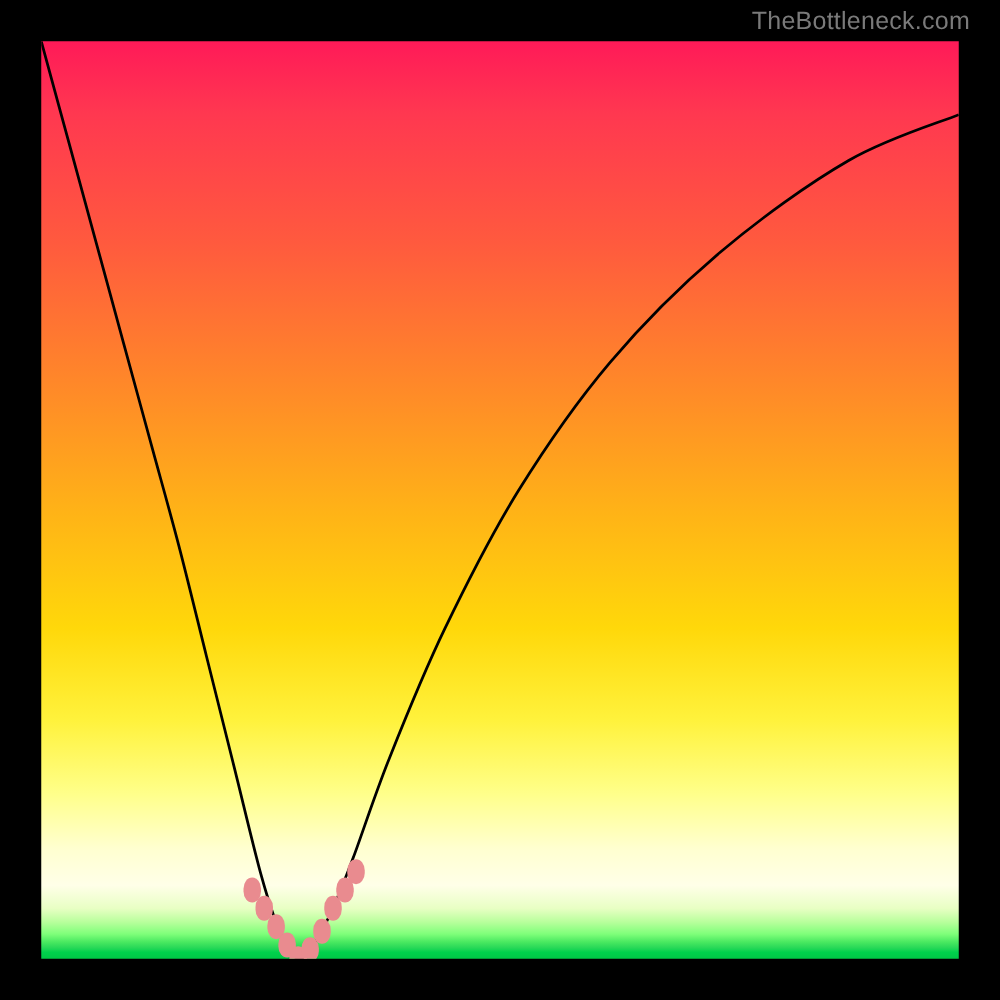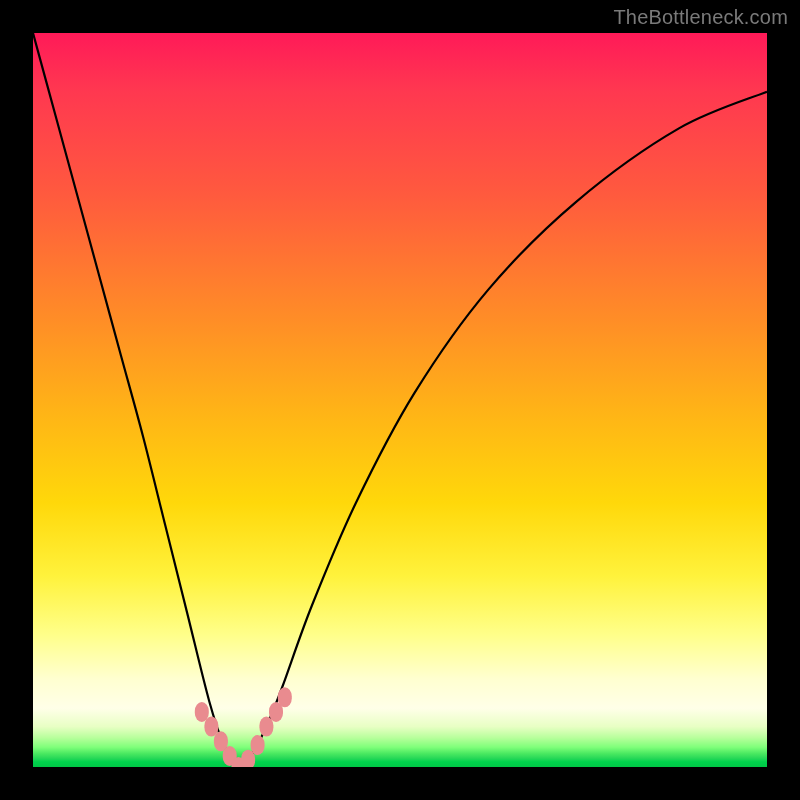--- a/index.html
+++ b/index.html
@@ -45,21 +45,21 @@
     );
   }
   .curve-svg {
     position: absolute;
     left: 0; top: 0;
     width: 734px; height: 734px;
   }
   .watermark {
     position: absolute;
     top: 6px;
-    right: 12px;
+    right: 24px;
     color: #7a7a7a;
     font-size: 20px;
     letter-spacing: 0.2px;
   }
 </style>
 </head>
 <body>
 
 <div class="frame">
   <div class="plot">

